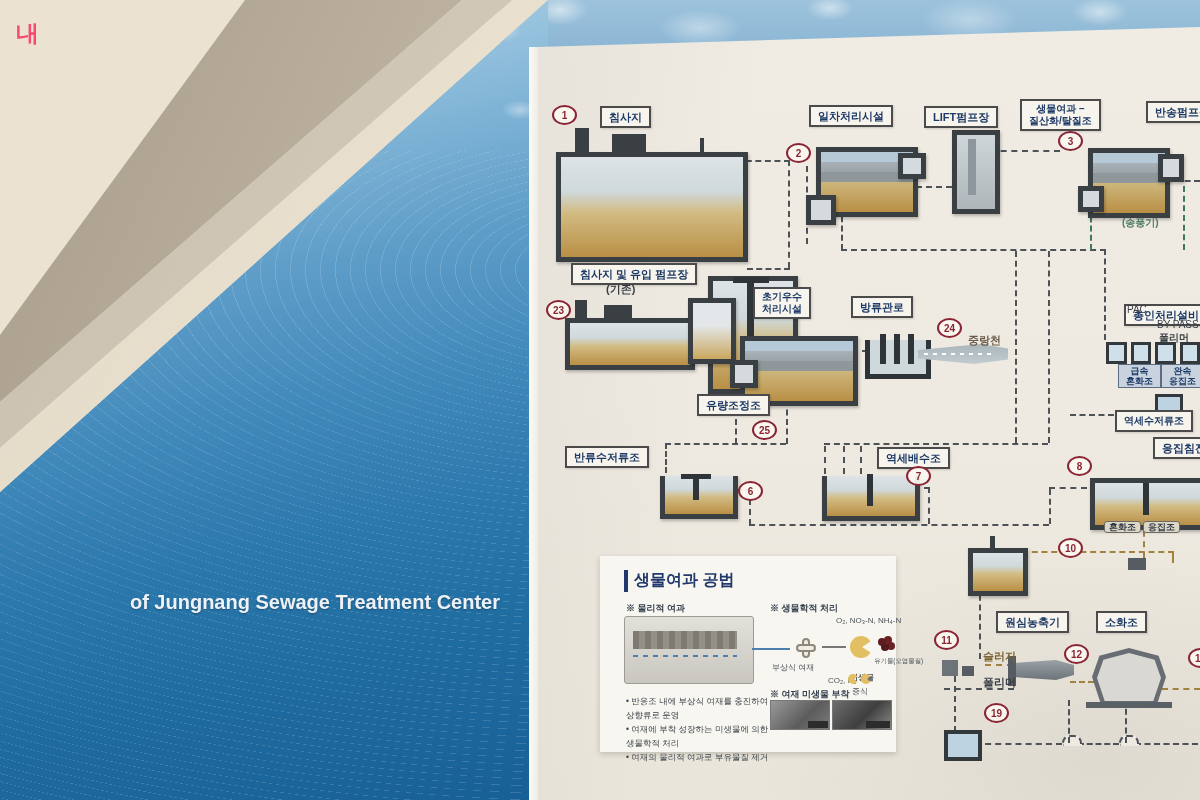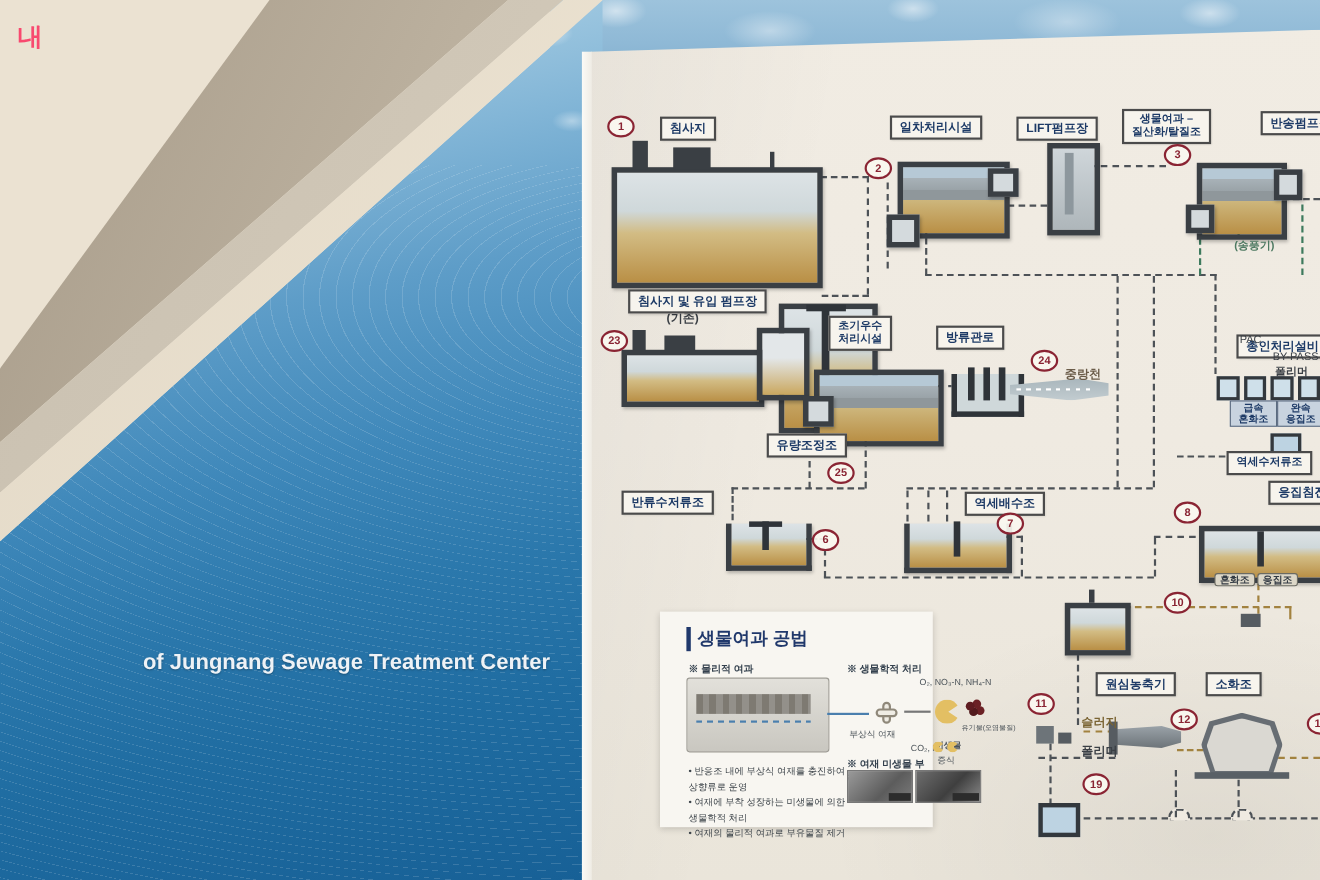--- a/index.html
+++ b/index.html
@@ -303,21 +303,21 @@
   <div class="abs num" style="left:752px;top:420px">25</div>
   <div class="abs num" style="left:738px;top:481px">6</div>
   <div class="abs num" style="left:906px;top:466px">7</div>
   <div class="abs num" style="left:1067px;top:456px">8</div>
   <div class="abs num" style="left:1058px;top:538px">10</div>
   <div class="abs num" style="left:934px;top:630px">11</div>
   <div class="abs num" style="left:1064px;top:644px">12</div>
   <div class="abs num" style="left:1188px;top:648px">13</div>
   <div class="abs num" style="left:984px;top:703px">19</div>
 
-  <div class="abs card" style="left:600px;top:556px;width:248px;height:196px">
+  <div class="abs card" style="left:600px;top:556px;width:296px;height:196px">
     <div class="abs" style="left:24px;top:14px;width:4px;height:22px;background:#20386b"></div>
     <div class="abs" style="left:34px;top:14px;font-size:16px;font-weight:bold;color:#20386b">생물여과 공법</div>
     <div class="abs" style="left:26px;top:46px;font-size:9px;font-weight:bold;color:#33404d">※ 물리적 여과</div>
     <div class="abs" style="left:170px;top:46px;font-size:9px;font-weight:bold;color:#33404d">※ 생물학적 처리</div>
 
     <div class="abs" style="left:24px;top:60px;width:128px;height:66px;background:linear-gradient(180deg,#e2e0da,#c9c7c0);border:1px solid #9d9b94;border-radius:3px">
       <div class="abs" style="left:8px;top:14px;width:104px;height:18px;background:repeating-linear-gradient(90deg,#7e7a72 0 6px,#93908a 6px 12px)"></div>
       <div class="abs" style="left:8px;top:38px;width:104px;height:2px;background:repeating-linear-gradient(90deg,#4a7fae 0 5px,transparent 5px 10px)"></div>
     </div>
     <div class="abs" style="left:152px;top:92px;width:38px;height:2px;background:#4a7fae"></div>

